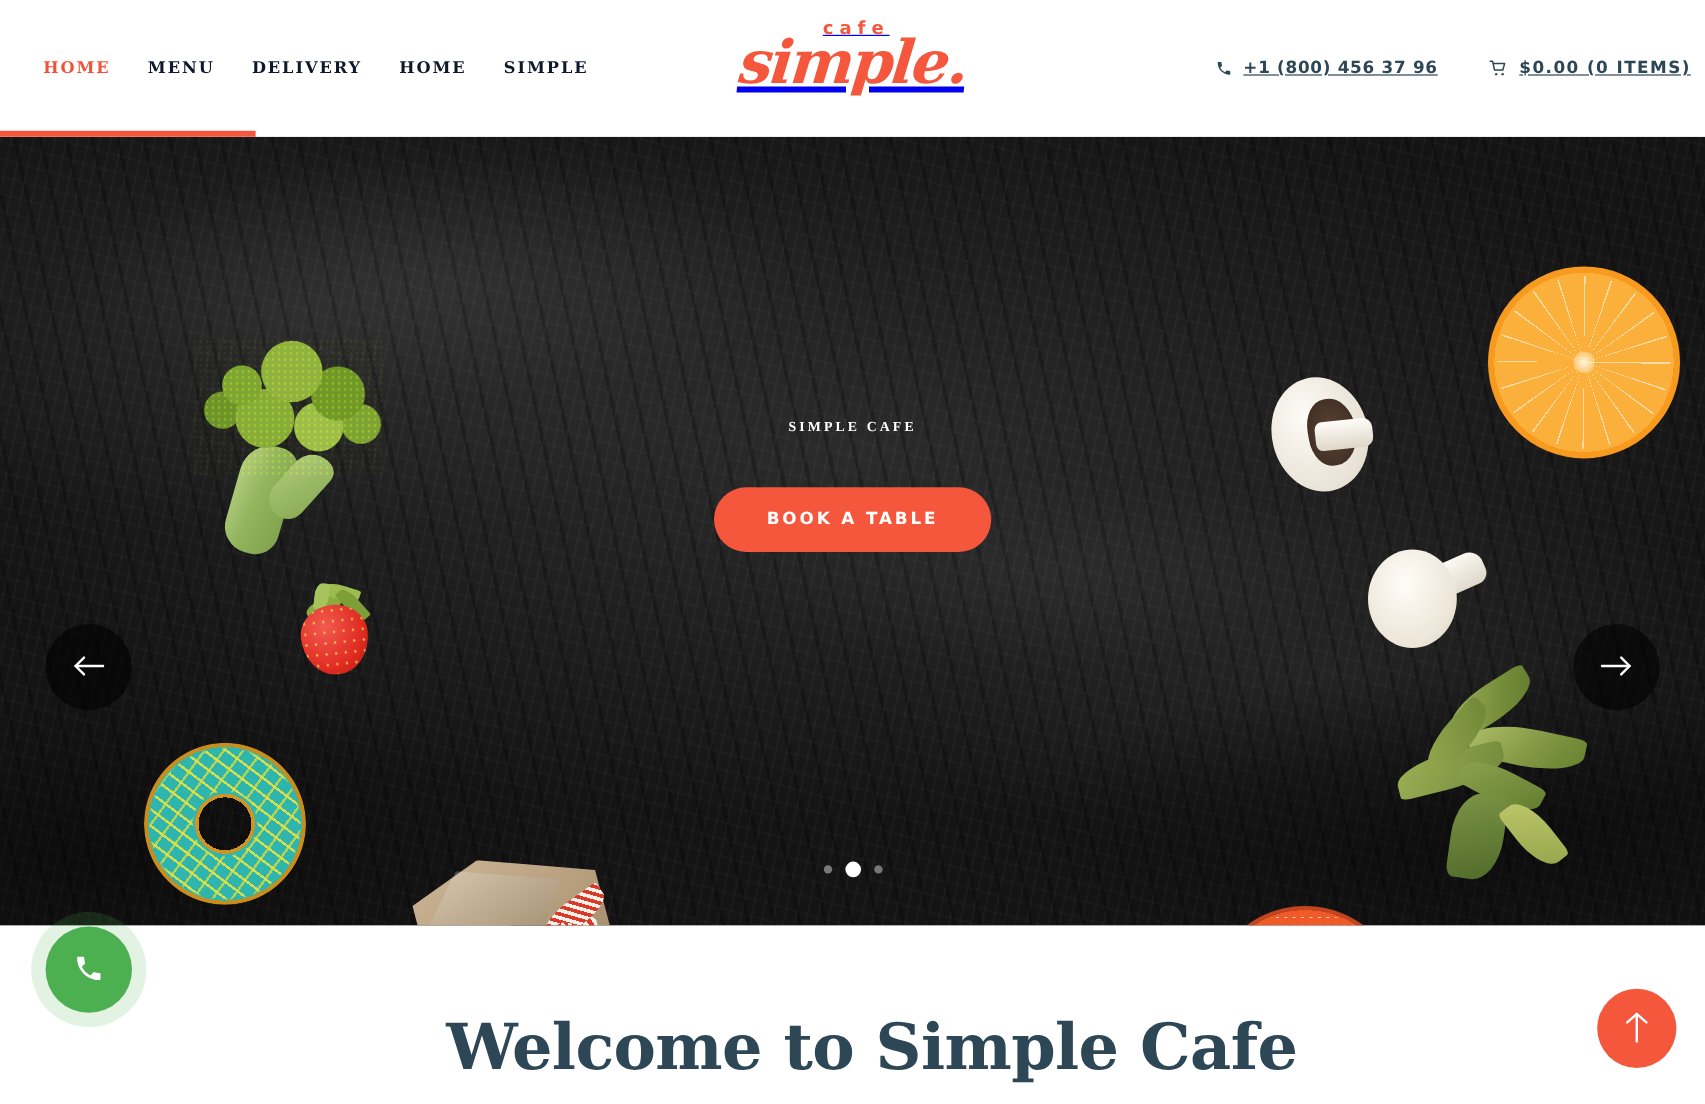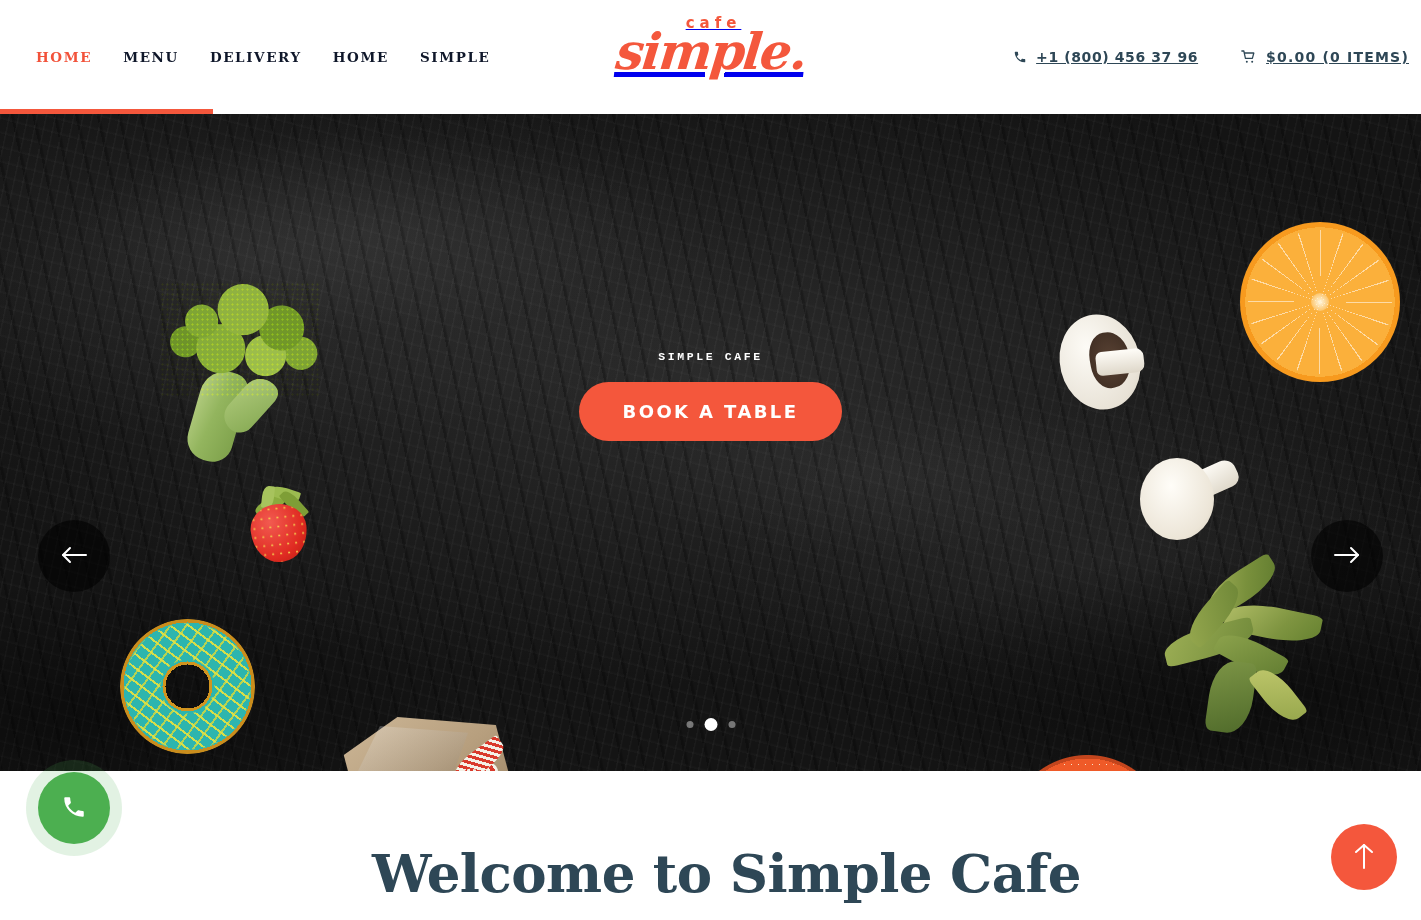--- a/index.html
+++ b/index.html
@@ -326,47 +326,47 @@
     position: relative;
     z-index: 10;
     height: 100%;
     display: flex;
     flex-direction: column;
     align-items: center;
     justify-content: flex-start;
     padding-top: 236px;
   }
   .hero-sub {
-    font-family: Liberation Mono, monospace;
+    font-family: Liberation Serif, serif;
     font-weight: 700;
     font-size: 11.5px;
     letter-spacing: 2.6px;
     color: #ffffff;
-    margin-bottom: 4px;
+    margin-bottom: 16px;
   }
   .hero-title {
     font-family: "DejaVu Serif", serif;
     font-weight: 700;
     font-size: 58px;
     line-height: 66px;
     color: #ffffff;
     text-align: center;
     max-width: 700px;
     letter-spacing: -0.5px;
   }
   .book-btn {
-    margin-top: 15px;
+    margin-top: 28px;
     background: #f4573c;
     color: #ffffff;
     border: none;
     border-radius: 40px;
     padding: 19px 44px;
     font-family: "DejaVu Sans", sans-serif;
     font-weight: 700;
-    font-size: 18px;
+    font-size: 14px;
     letter-spacing: 2.4px;
     cursor: pointer;
   }
 
   
   .slider-arrow {
     position: absolute;
     top: 406px;
     width: 72px; height: 72px;
     border-radius: 50%;

